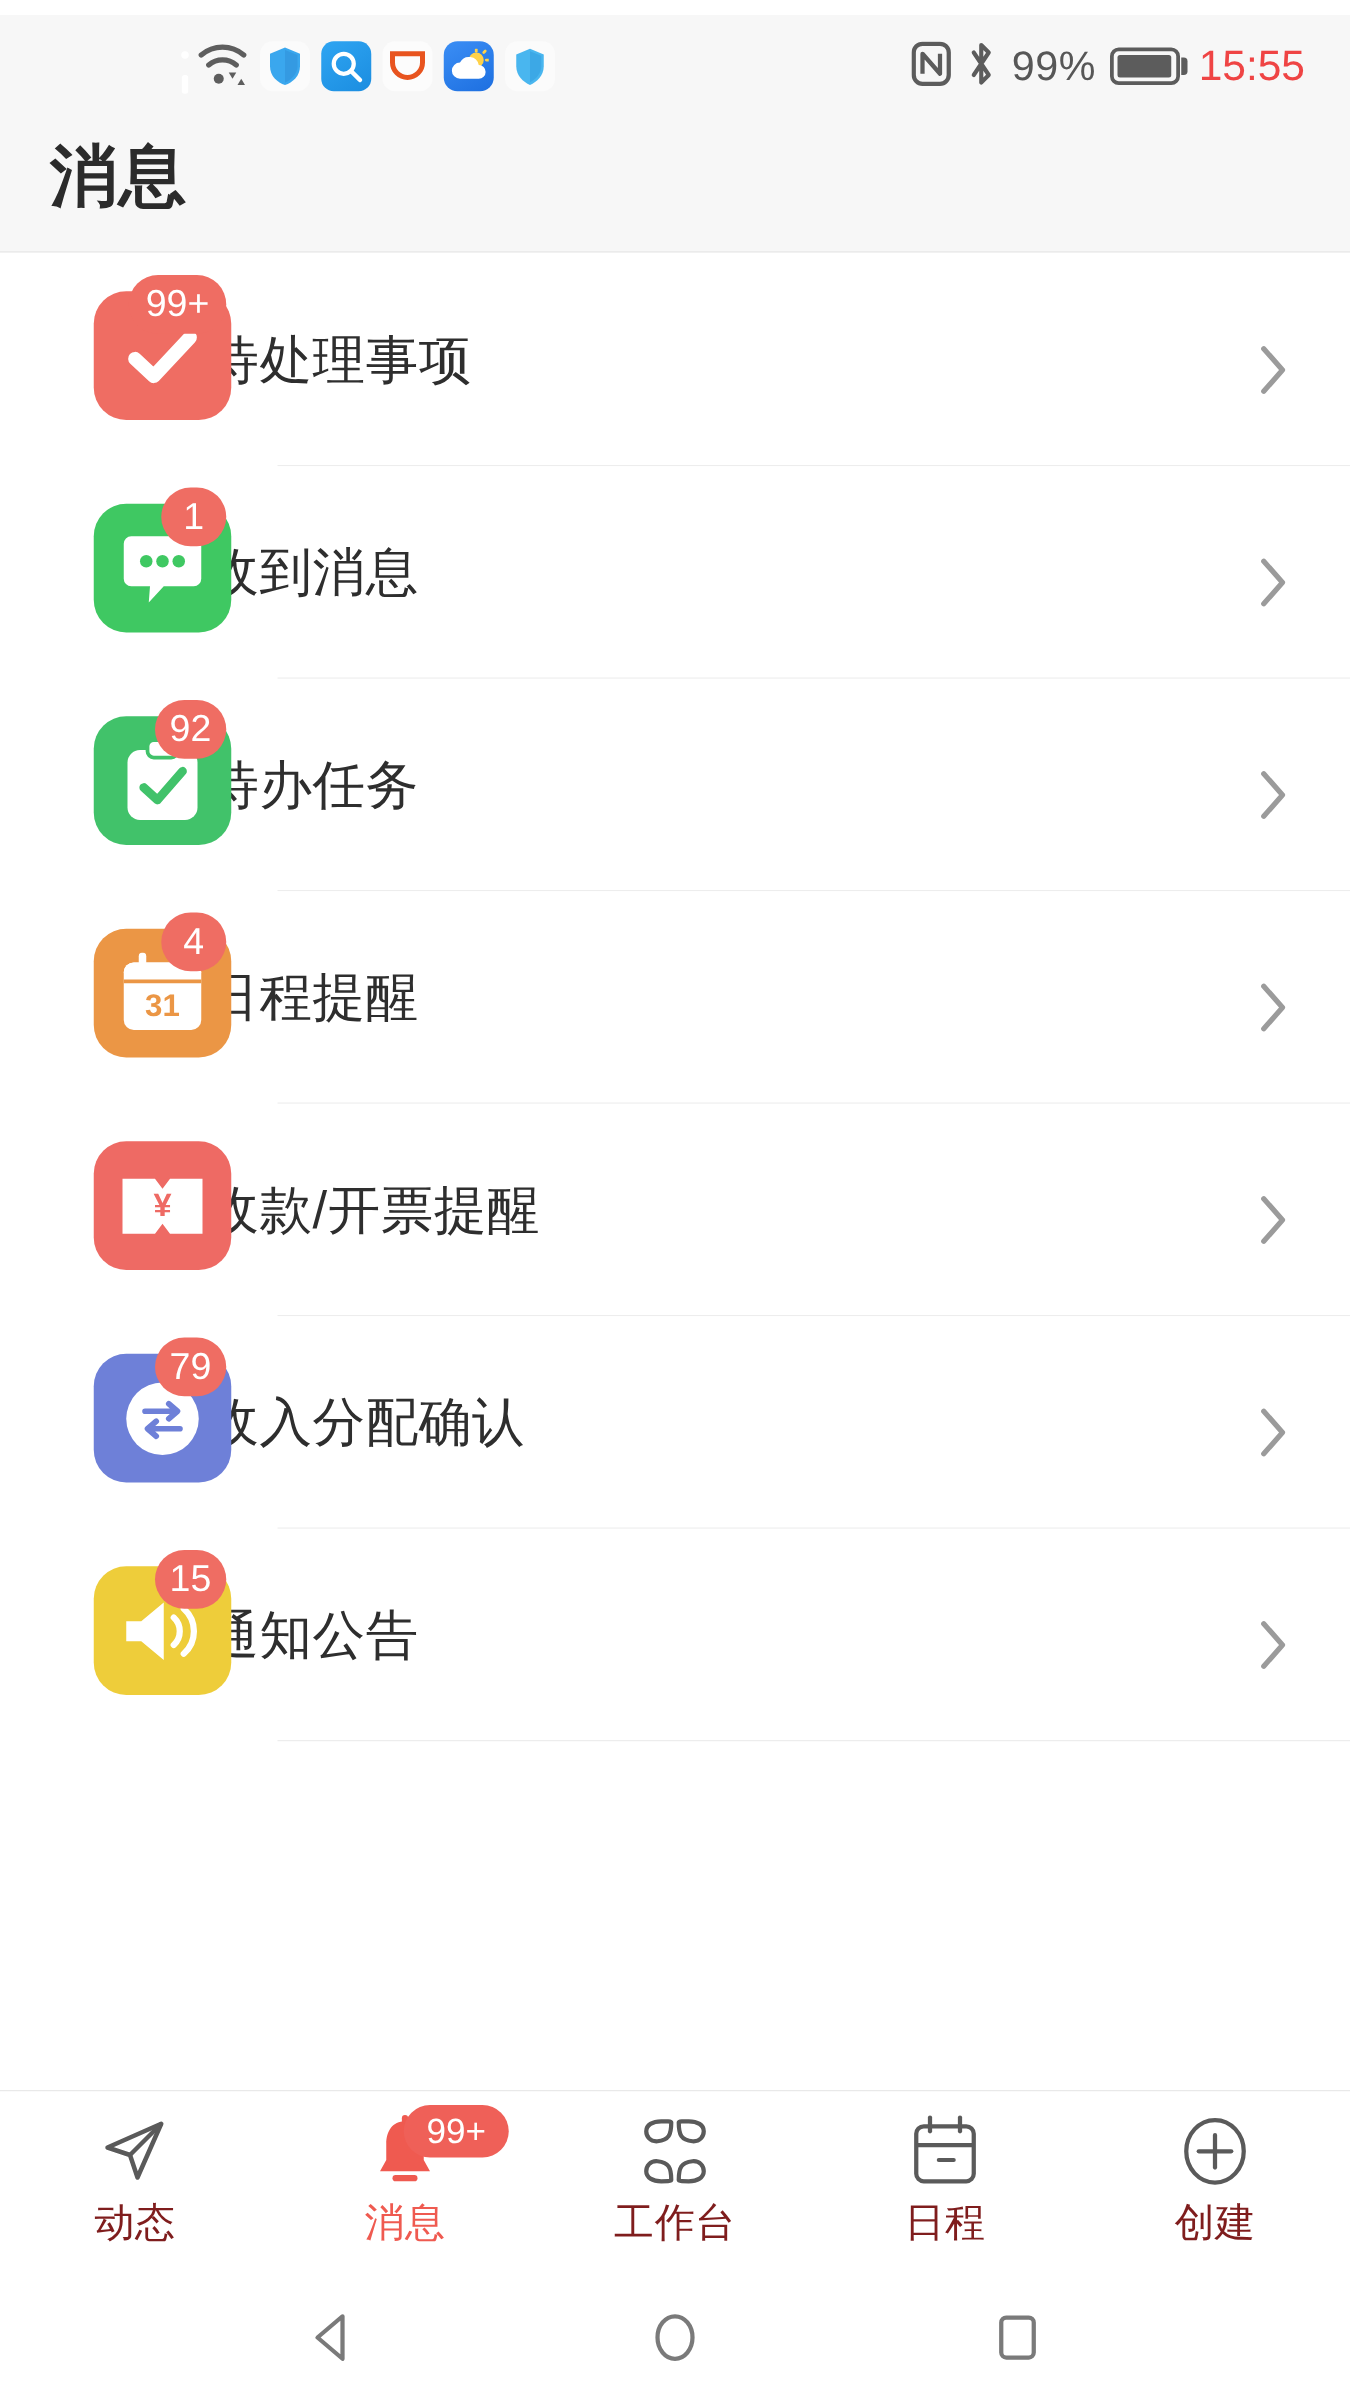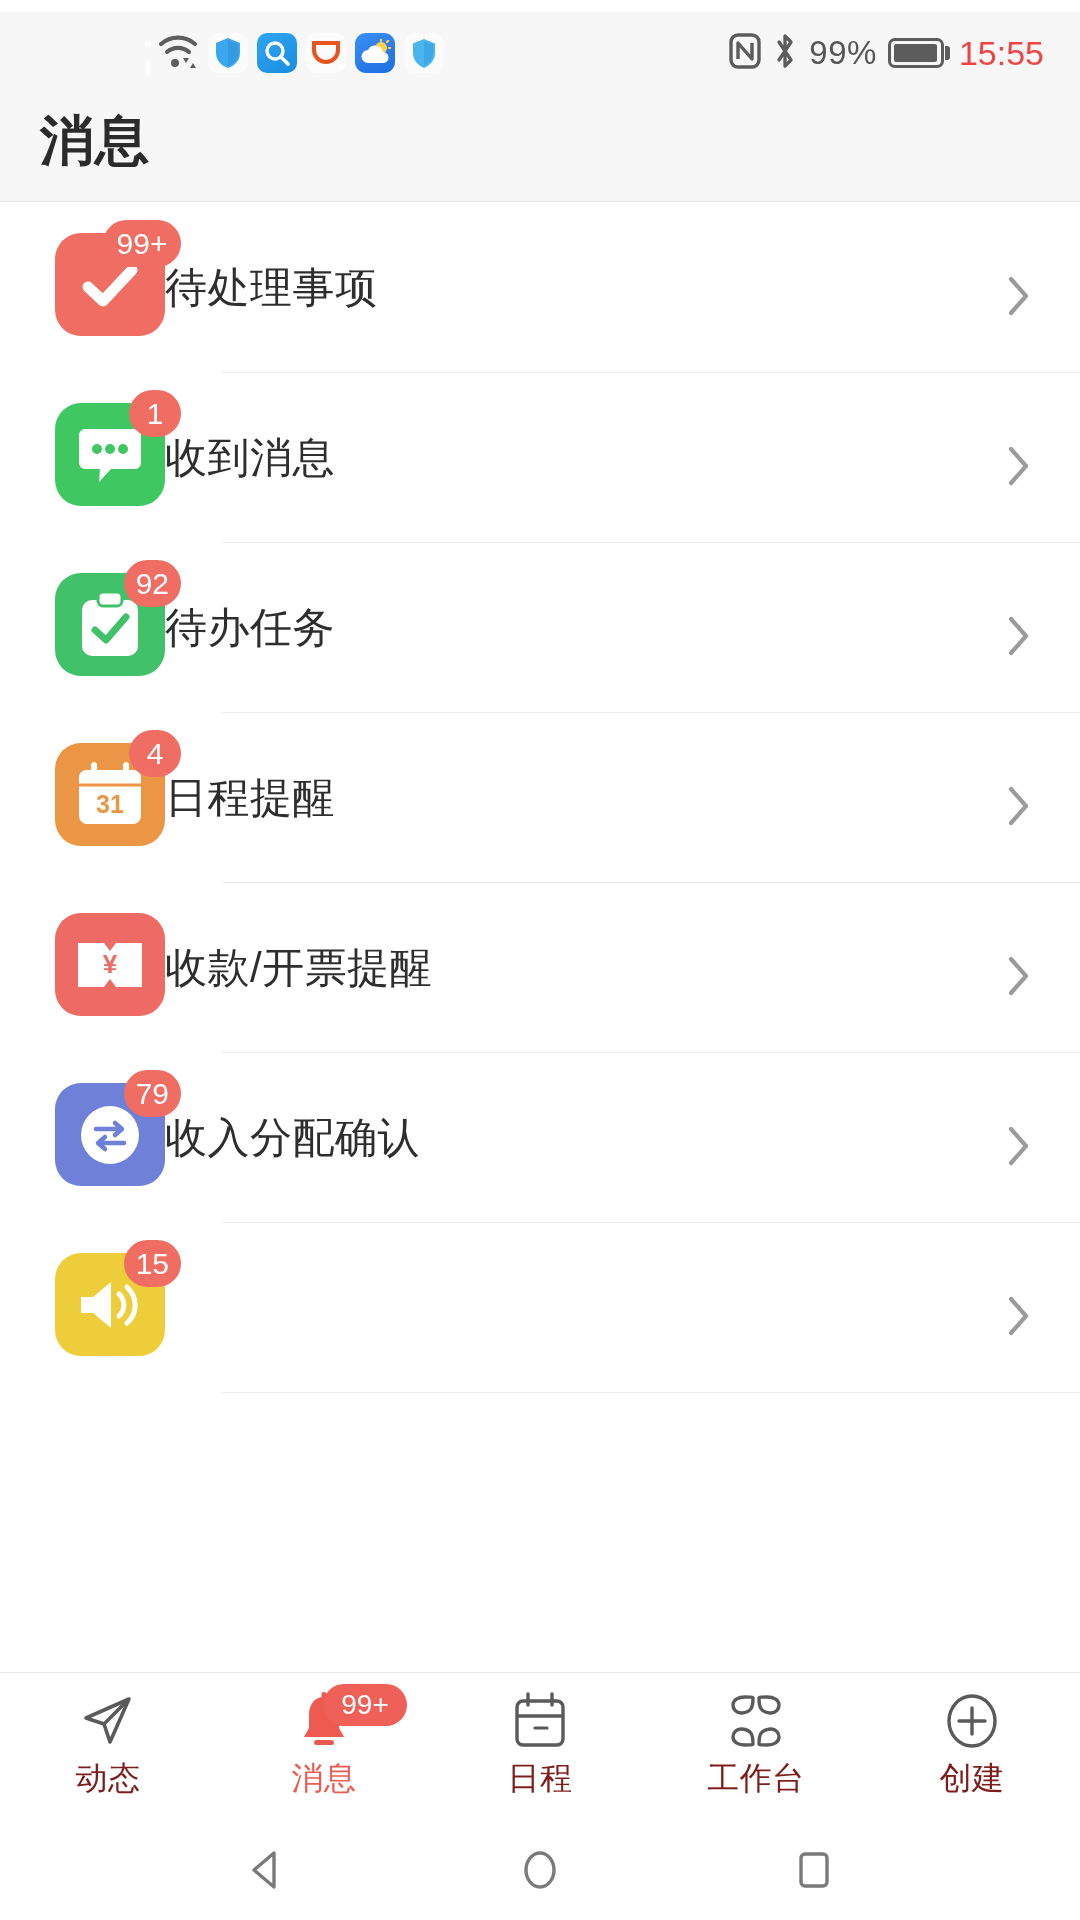--- a/index.html
+++ b/index.html
@@ -111,21 +111,21 @@
 
   .icon-wrap {
     position: relative;
     width: 110px; height: 110px;
     margin-left: 55px;
     flex: 0 0 auto;
   }
   .icon-tile {
     width: 110px; height: 103px; border-radius: 26px;
     display: flex; align-items: center; justify-content: center;
-    position: relative; overflow: visible;
+    position: relative; overflow: visible; margin-left: 20px;
   }
   .badge {
     position: absolute; top: -13px; right: -16px;
     min-width: 52px; height: 47px;
     border-radius: 24px;
     background: #ef6d63;
     color: #fff; font-size: 30px;
     display: flex; align-items: center; justify-content: center;
     padding: 0 12px;
     font-family: "Liberation Sans", sans-serif;
@@ -393,20 +393,21 @@
         <div class="icon-wrap">
           <div class="icon-tile" style="background: rgb(238, 205, 58);">
             <svg width="70" height="60" viewBox="0 0 70 60">
               <path d="M6 22 H18 L36 7 V53 L18 38 H6 Z" fill="#fff"></path>
               <path d="M44 19 A15 15 0 0 1 44 41" stroke="#fff" stroke-width="5" fill="none" stroke-linecap="round"></path>
               <path d="M52 12 A24 24 0 0 1 52 48" stroke="#fff" stroke-width="5" fill="none" stroke-linecap="round"></path>
             </svg>
           </div>
           <div class="badge">15</div>
         </div>
+        <div class="row-label">通知公告</div>
         <div class="chev">
           <svg width="26" height="42" viewBox="0 0 26 42">
             <path d="M5 4 L20 21 L5 38" stroke="#9b9b9b" stroke-width="4.2" fill="none" stroke-linecap="round" stroke-linejoin="round"></path>
           </svg>
         </div>
         <div class="divider"></div>
       </div>
     </div>
 
   <div class="tabbar" id="tabbar-root">
@@ -422,47 +423,47 @@
       <div class="tab active">
         <div class="tab-icon">
           <svg width="56" height="58" viewBox="0 0 56 58">
             <path d="M28 5 C18 5 13 13 13 23 V36 L8 45 H48 L43 36 V23 C43 13 38 5 28 5 Z" fill="#ef5a50"></path>
             <rect x="18" y="48" width="20" height="5" rx="2.5" fill="#ef5a50"></rect>
             <rect x="25.5" y="0" width="5" height="7" rx="2.5" fill="#ef5a50"></rect>
           </svg>
           <div class="tab-badge">99+</div>
         </div>
         <div class="tab-label">消息</div>
+      </div>
+      <div class="tab">
+        <div class="tab-icon">
+          <svg width="58" height="58" viewBox="0 0 58 58">
+            <path d="M26 6 C26 16 24 20 15 21 C9 21.5 6 17 6 13 C6 8 11 5 18 5 C22 5 26 5 26 6 Z" fill="none" stroke="#5a5a5a" stroke-width="3.4"></path>
+            <path d="M32 6 C32 16 34 20 43 21 C49 21.5 52 17 52 13 C52 8 47 5 40 5 C36 5 32 5 32 6 Z" fill="none" stroke="#5a5a5a" stroke-width="3.4"></path>
+            <path d="M26 52 C26 42 24 38 15 37 C9 36.5 6 41 6 45 C6 50 11 53 18 53 C22 53 26 53 26 52 Z" fill="none" stroke="#5a5a5a" stroke-width="3.4"></path>
+            <path d="M32 52 C32 42 34 38 43 37 C49 36.5 52 41 52 45 C52 50 47 53 40 53 C36 53 32 53 32 52 Z" fill="none" stroke="#5a5a5a" stroke-width="3.4"></path>
+          </svg>
+        </div>
+        <div class="tab-label">工作台</div>
       </div>
       <div class="tab">
         <div class="tab-icon">
           <svg width="54" height="58" viewBox="0 0 54 58">
             <rect x="4" y="9" width="46" height="44" rx="6" fill="none" stroke="#5a5a5a" stroke-width="3.4"></rect>
             <line x1="4" y1="24" x2="50" y2="24" stroke="#5a5a5a" stroke-width="3.4"></line>
             <line x1="15" y1="2" x2="15" y2="13" stroke="#5a5a5a" stroke-width="3.4" stroke-linecap="round"></line>
             <line x1="39" y1="2" x2="39" y2="13" stroke="#5a5a5a" stroke-width="3.4" stroke-linecap="round"></line>
             <line x1="22" y1="36" x2="34" y2="36" stroke="#5a5a5a" stroke-width="3.2" stroke-linecap="round"></line>
           </svg>
         </div>
         <div class="tab-label">日程</div>
       </div>
       <div class="tab">
         <div class="tab-icon">
           <svg width="58" height="58" viewBox="0 0 58 58">
-            <path d="M26 6 C26 16 24 20 15 21 C9 21.5 6 17 6 13 C6 8 11 5 18 5 C22 5 26 5 26 6 Z" fill="none" stroke="#5a5a5a" stroke-width="3.4"></path>
-            <path d="M32 6 C32 16 34 20 43 21 C49 21.5 52 17 52 13 C52 8 47 5 40 5 C36 5 32 5 32 6 Z" fill="none" stroke="#5a5a5a" stroke-width="3.4"></path>
-            <path d="M26 52 C26 42 24 38 15 37 C9 36.5 6 41 6 45 C6 50 11 53 18 53 C22 53 26 53 26 52 Z" fill="none" stroke="#5a5a5a" stroke-width="3.4"></path>
-            <path d="M32 52 C32 42 34 38 43 37 C49 36.5 52 41 52 45 C52 50 47 53 40 53 C36 53 32 53 32 52 Z" fill="none" stroke="#5a5a5a" stroke-width="3.4"></path>
-          </svg>
-        </div>
-        <div class="tab-label">工作台</div>
-      </div>
-      <div class="tab">
-        <div class="tab-icon">
-          <svg width="58" height="58" viewBox="0 0 58 58">
             <ellipse cx="29" cy="29" rx="23" ry="25" fill="none" stroke="#5a5a5a" stroke-width="3.4"></ellipse>
             <line x1="29" y1="16" x2="29" y2="42" stroke="#5a5a5a" stroke-width="3.4" stroke-linecap="round"></line>
             <line x1="16" y1="29" x2="42" y2="29" stroke="#5a5a5a" stroke-width="3.4" stroke-linecap="round"></line>
           </svg>
         </div>
         <div class="tab-label">创建</div>
       </div>
     </div>
 
   <div class="navbar">

